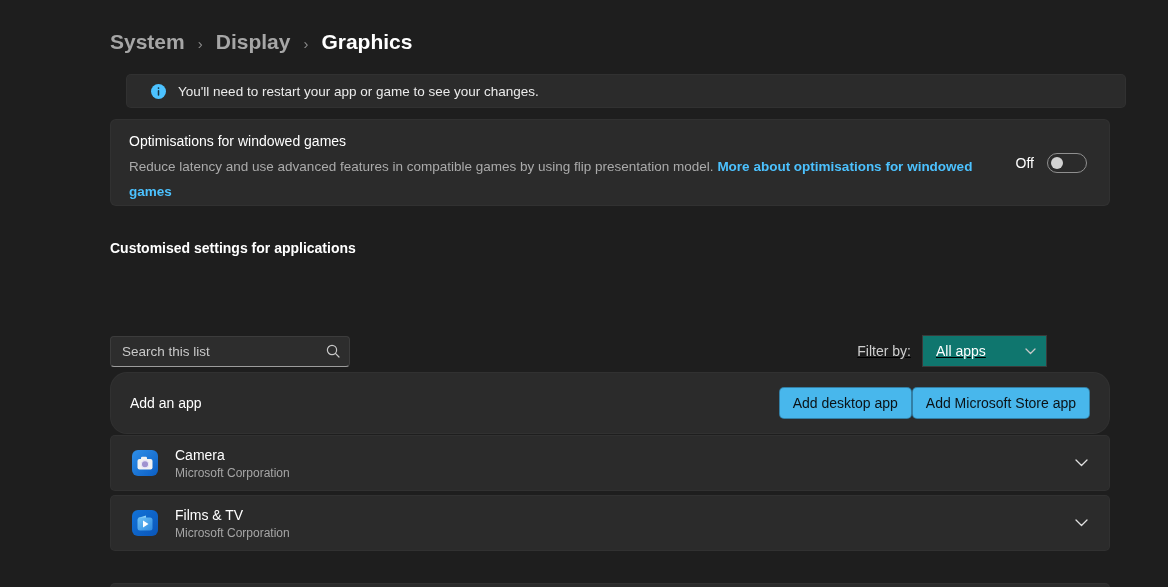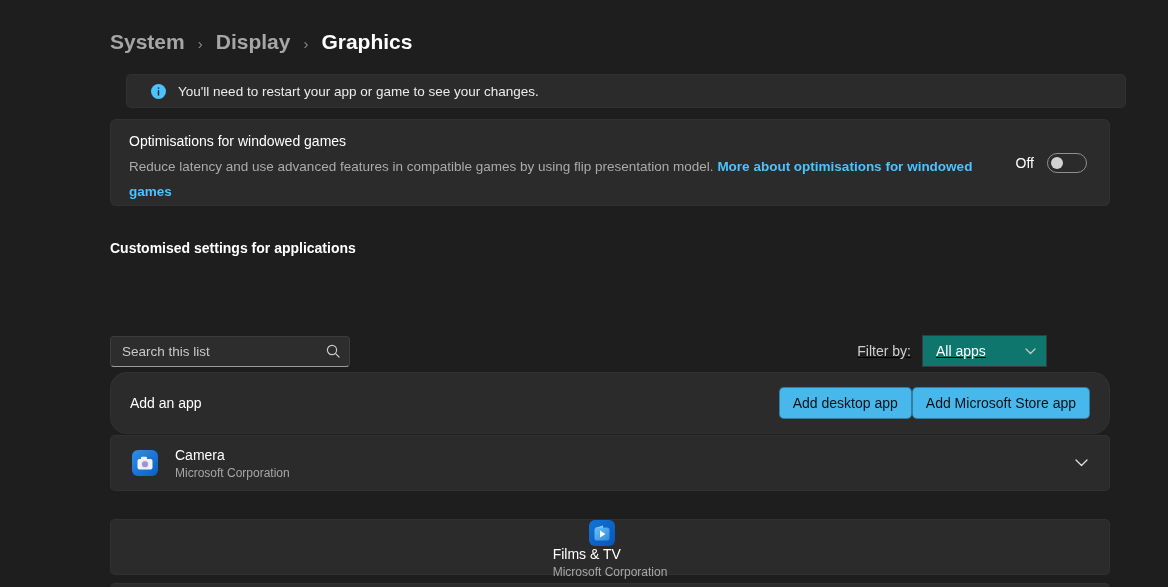--- a/index.html
+++ b/index.html
@@ -72,21 +72,21 @@
   .addapp-label{color:#ffffff;font-size:14px;}
   .addapp-buttons{display:flex;}
   .accent-btn{
     height:32px;padding:0 13px;border-radius:5px;background:var(--button);
     border:1px solid rgba(0,0,0,0.3);color:#0b1216;font-size:14px;
     font-family:"Liberation Sans",sans-serif;cursor:pointer;
   }
   
   .app-row{height:56px;display:flex;align-items:center;padding:0 21px;cursor:pointer;}
   .app-row-camera{top:435px;}
-  .app-row-films{top:519px;flex-direction:column;}
+  .app-row-films{top:495px;}
   .app-icon{width:26px;height:26px;margin-right:17px;flex:0 0 26px;display:block;}
   .app-texts{display:flex;flex-direction:column;gap:3px;}
   .app-name{color:#ffffff;font-size:14px;}
   .app-publisher{color:#a6a6a6;font-size:12px;}
   .row-chevron{margin-left:auto;color:#e0e0e0;}
   .card-sliver{top:583px;height:10px;border-radius:5px 5px 0 0;}
 </style>
 </head>
 <body>
 

